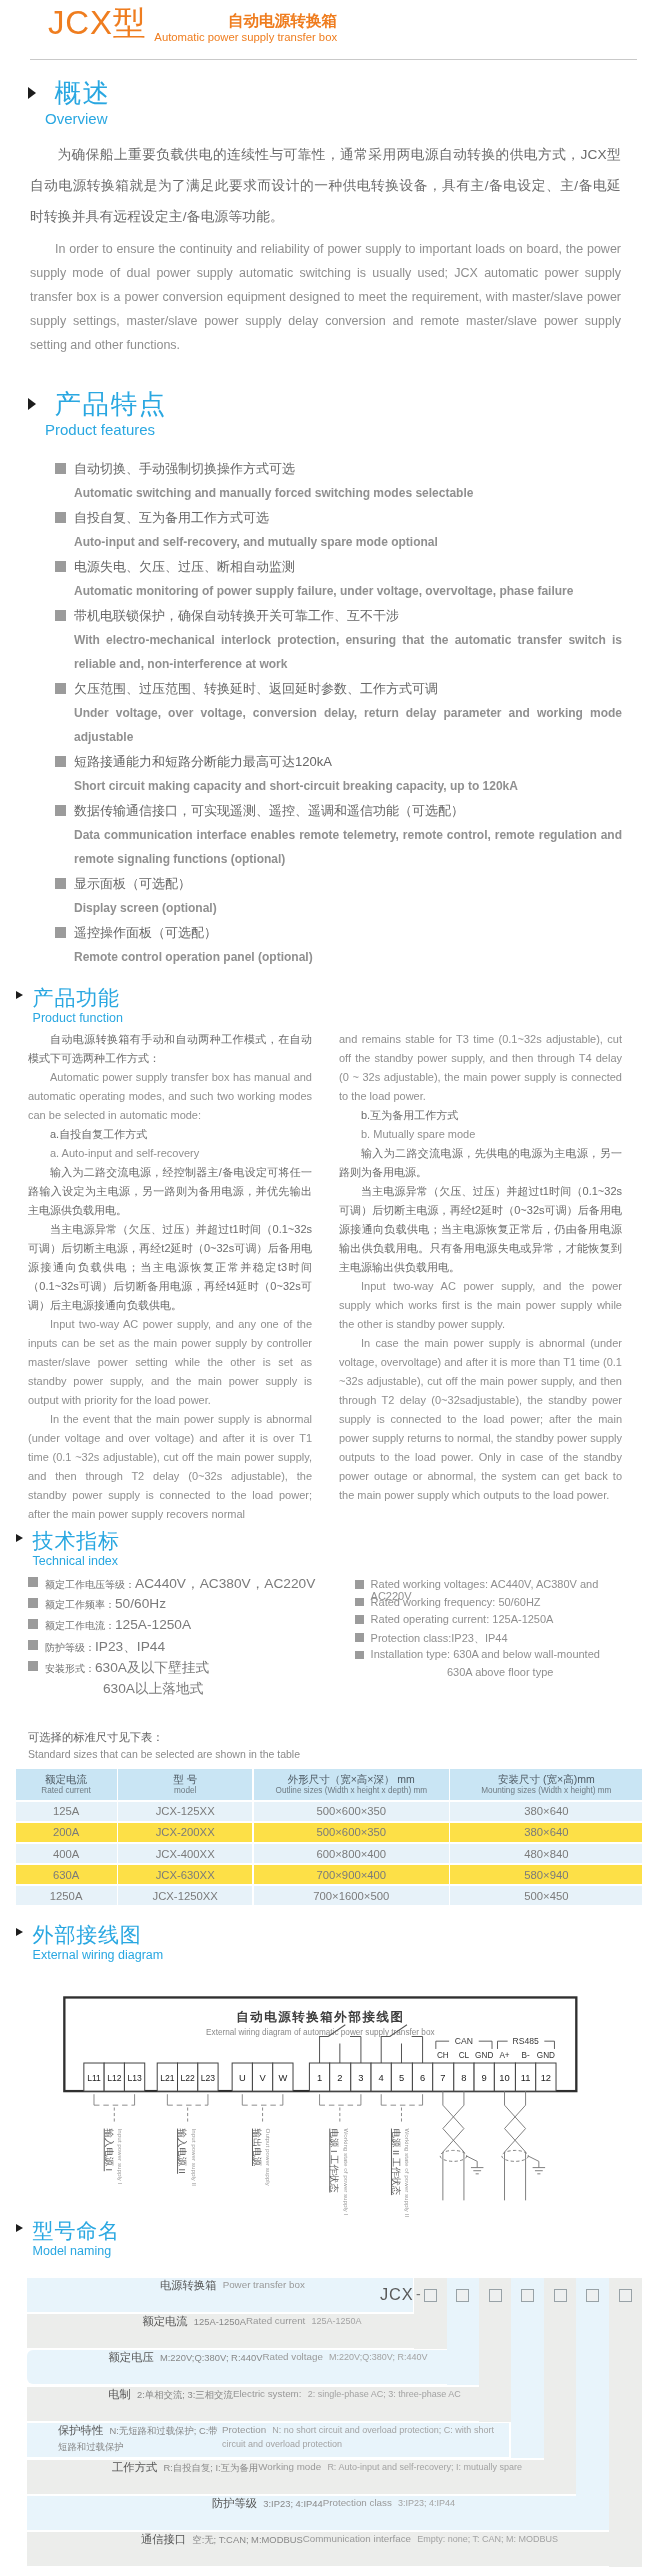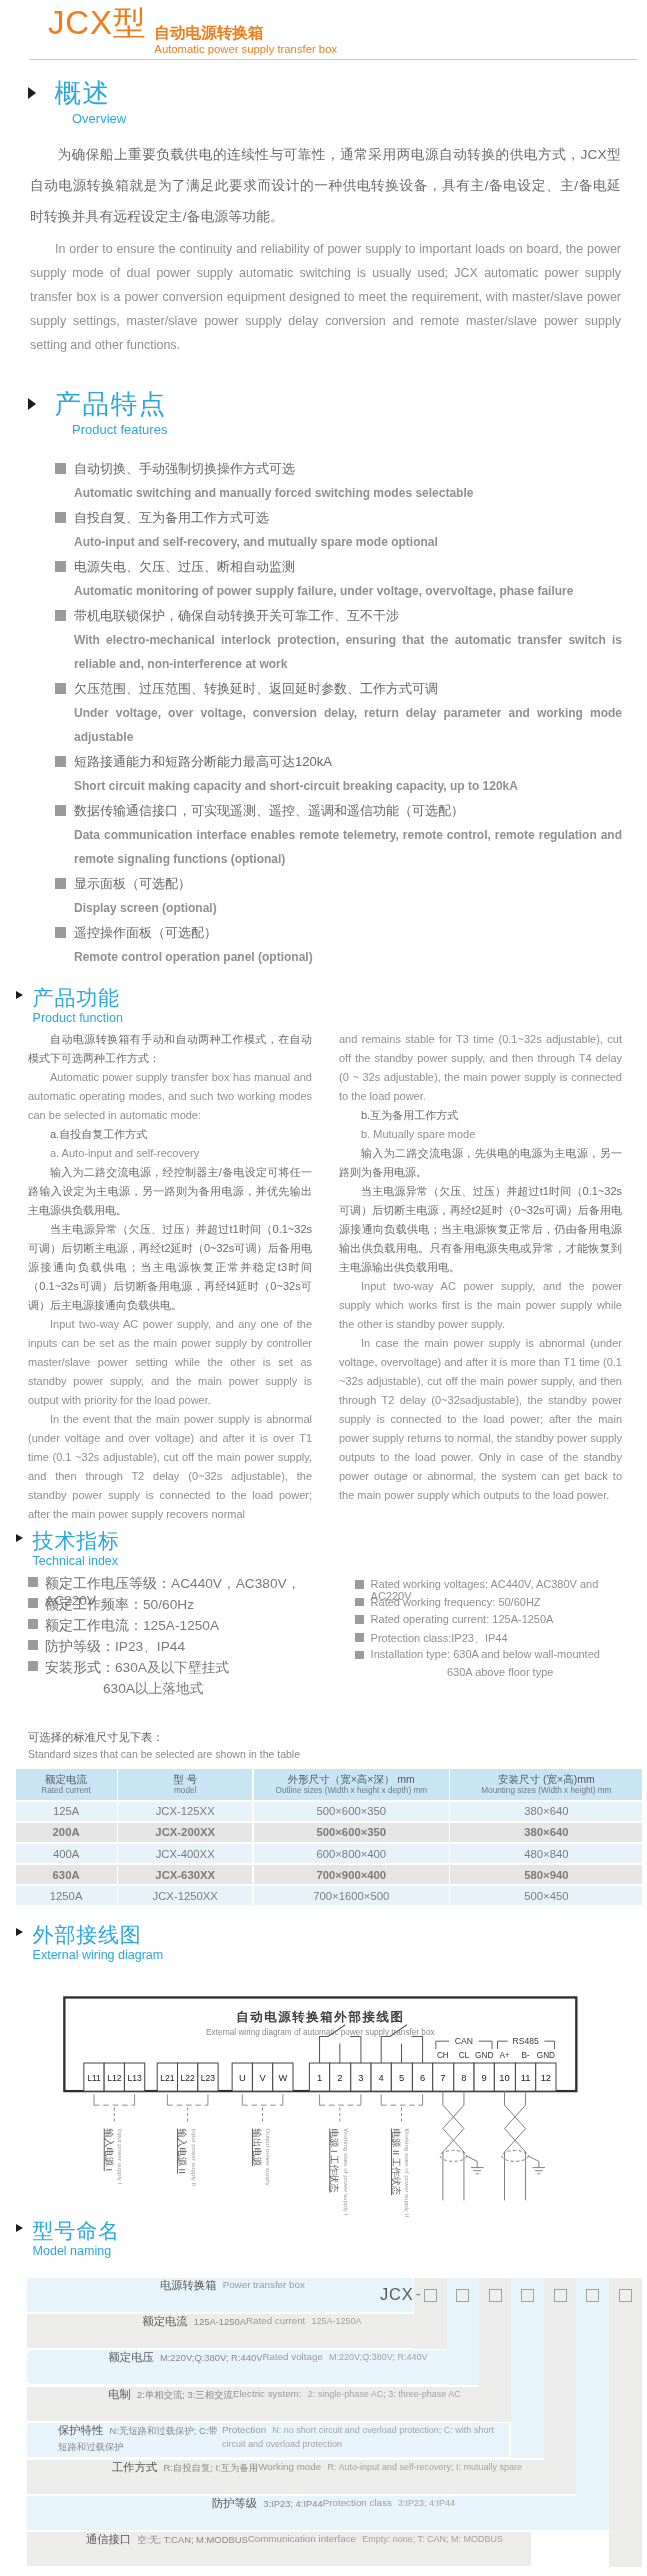--- a/index.html
+++ b/index.html
@@ -2,33 +2,33 @@
 <html style="font-size:12.5px"><head>
 <meta charset="utf-8">
 <style>
   html,body{margin:0;padding:0;}
   body{width:648px;height:2576px;position:relative;background:#ffffff;
        font-family:"Liberation Sans","DejaVu Sans",sans-serif;overflow:hidden;}
   .abs{position:absolute;}
   
   .hdr{position:absolute;left:48px;top:6.2px;display:flex;align-items:flex-start;}
   .hdr .model{font-size:33px;color:#ef7d1f;letter-spacing:0.8px;line-height:34px;}
-  .hdr .sub{margin-left:7.8px;margin-top:17px;}
+  .hdr .sub{margin-left:7.8px;margin-top:5px;text-align:right;}
   .hdr .sub .cn{font-size:15.6px;color:#ef7d1f;font-weight:bold;line-height:19px;}
   .hdr .sub .en{font-size:11.3px;color:#ef7d1f;line-height:14px;}
   .rule{position:absolute;left:30px;top:59px;width:607px;height:0.8px;background:#c9c9c9;}
   
   .sec{position:absolute;}
   .sec .tri{position:absolute;left:0;width:0;height:0;border-style:solid;}
   .sec.big .tri{top:9.4px;border-width:6.2px 0 6.2px 8.6px;border-color:transparent transparent transparent #1d1d1d;}
   .sec.small .tri{top:6.2px;border-width:4.7px 0 4.7px 7px;border-color:transparent transparent transparent #1d1d1d;}
   .sec .cn{color:#29a7e1;}
   .sec .en{color:#29a7e1;}
   .sec.big .cn{font-size:26.5px;line-height:31px;margin-left:26.5px;letter-spacing:1.6px;}
-  .sec.big .en{font-size:13px;line-height:20px;margin-left:44px;}
+  .sec.big .en{font-size:15px;line-height:20px;margin-left:17px;}
   .sec.small .cn{font-size:21px;line-height:25px;margin-left:17px;letter-spacing:0.8px;}
   .sec.small .en{font-size:12.5px;line-height:17px;margin-left:17px;}
   
   .ovcn{position:absolute;left:30px;top:139px;width:591px;font-size:13.7px;line-height:31px;
         color:#6b6b6b;text-align:justify;text-indent:2em;letter-spacing:0.2px;}
   .oven{position:absolute;left:30px;top:237px;width:591px;font-size:12.5px;line-height:24px;
         color:#8f8f8f;text-align:justify;text-indent:2em;}
   
   .features{position:absolute;left:55px;top:456px;width:567px;}
   .feat .fcn{font-size:13px;color:#666666;line-height:25px;position:relative;padding-left:19px;}
@@ -40,37 +40,37 @@
   .fc.rgt{left:339px;width:283px;}
   .fc p{margin:0;text-indent:2em;}
   .fc p.cnp{color:#6b6b6b;}
   .fc p.enp{color:#8f8f8f;}
   .fc p.noind{text-indent:0;}
   
   .tileft{position:absolute;left:28px;top:1575px;width:312px;}
   .tiright{position:absolute;left:355px;top:1578px;width:269px;}
   .ti{position:relative;padding-left:17px;height:21px;}
   .ti .sq{position:absolute;left:0;top:2.3px;width:10px;height:10px;background:#9b9b9b;}
-  .ti .lab{font-size:14px;color:#6e6e6e;}
+  .ti .lab{font-size:10px;color:#6e6e6e;}
   .ti .val{font-size:13.7px;color:#7a7a7a;}
   .ti2{padding-left:75px;font-size:13.7px;color:#7a7a7a;height:21px;}
   .te{position:relative;padding-left:15.6px;font-size:11px;color:#8f8f8f;height:17.6px;}
   .te .sq{position:absolute;left:0;top:2.3px;width:8.6px;height:8.6px;background:#9b9b9b;}
   .te2{padding-left:92px;font-size:11px;color:#8f8f8f;height:17.6px;}
   .notecn{position:absolute;left:28px;top:1730px;font-size:11.3px;color:#5f5f5f;}
   .noteen{position:absolute;left:28px;top:1748px;font-size:10.5px;color:#8a8a8a;}
   
   .sizetbl{position:absolute;left:15.6px;top:1769px;width:626px;display:grid;
            grid-template-columns:101px 134px 195px 192px;gap:1.6px;}
   .th{background:#c9e5f4;height:31px;display:flex;flex-direction:column;align-items:center;justify-content:center;}
   .th .c{font-size:10.5px;color:#4e5a63;line-height:13.3px;}
   .th .e{font-size:8.2px;color:#6e7a82;line-height:10px;}
   .td{height:19.5px;display:flex;align-items:center;justify-content:center;font-size:11.3px;color:#7b7b7b;}
   .r-odd{background:#e7f2f9;}
-  .r-even{background:#e5e5e5;font-weight:bold;}
+  .r-even{background:#fde047;}
   
   .mrow{position:absolute;height:34px;display:flex;flex-direction:row;justify-content:center;padding-left:31px;box-sizing:border-box;}
   .mrow .rcn{font-size:11.3px;color:#555555;line-height:15.6px;}
   .mrow .rcn .v{font-size:9.4px;color:#888888;margin-left:6.2px;}
   .mrow .ren{font-size:9.8px;color:#999999;line-height:13.3px;}
   .mrow .ren .v{font-size:9px;color:#a3a3a3;margin-left:6.2px;}
   .bg-b{background:#e8f4fb;}
   .bg-g{background:#ecedeb;}
   .strip{position:absolute;top:2278px;}
   .chk{position:absolute;top:2289px;width:12.5px;height:12.5px;box-sizing:border-box;
@@ -387,21 +387,21 @@
   <div class="ren"><span>Protection</span><span class="v">N: no short circuit and overload protection; C: with short circuit and overload protection</span></div>
 </div>
 <div class="mrow bg-g" style="left:27px;top:2460px;width:549px;">
   <div class="rcn"><span>工作方式</span><span class="v">R:自投自复;  I:互为备用</span></div>
   <div class="ren"><span>Working mode</span><span class="v">R: Auto-input and self-recovery; I: mutually spare</span></div>
 </div>
 <div class="mrow bg-b" style="left:27px;top:2496px;width:582px;">
   <div class="rcn"><span>防护等级</span><span class="v">3:IP23;  4:IP44</span></div>
   <div class="ren"><span>Protection class</span><span class="v">3:IP23;  4:IP44</span></div>
 </div>
-<div class="mrow bg-g" style="left:27px;top:2532px;width:504px;">
+<div class="mrow bg-g" style="left:27px;top:2532px;width:614px;">
   <div class="rcn"><span>通信接口</span><span class="v">空:无;  T:CAN;  M:MODBUS</span></div>
   <div class="ren"><span>Communication interface</span><span class="v">Empty: none; T: CAN; M: MODBUS</span></div>
 </div>
 
 <div class="jcx">JCX</div>
 <div class="jcxdash">-</div>
 <div class="chk" style="left:424px;"></div>
 <div class="chk" style="left:456px;"></div>
 <div class="chk" style="left:489px;"></div>
 <div class="chk" style="left:521px;"></div>

